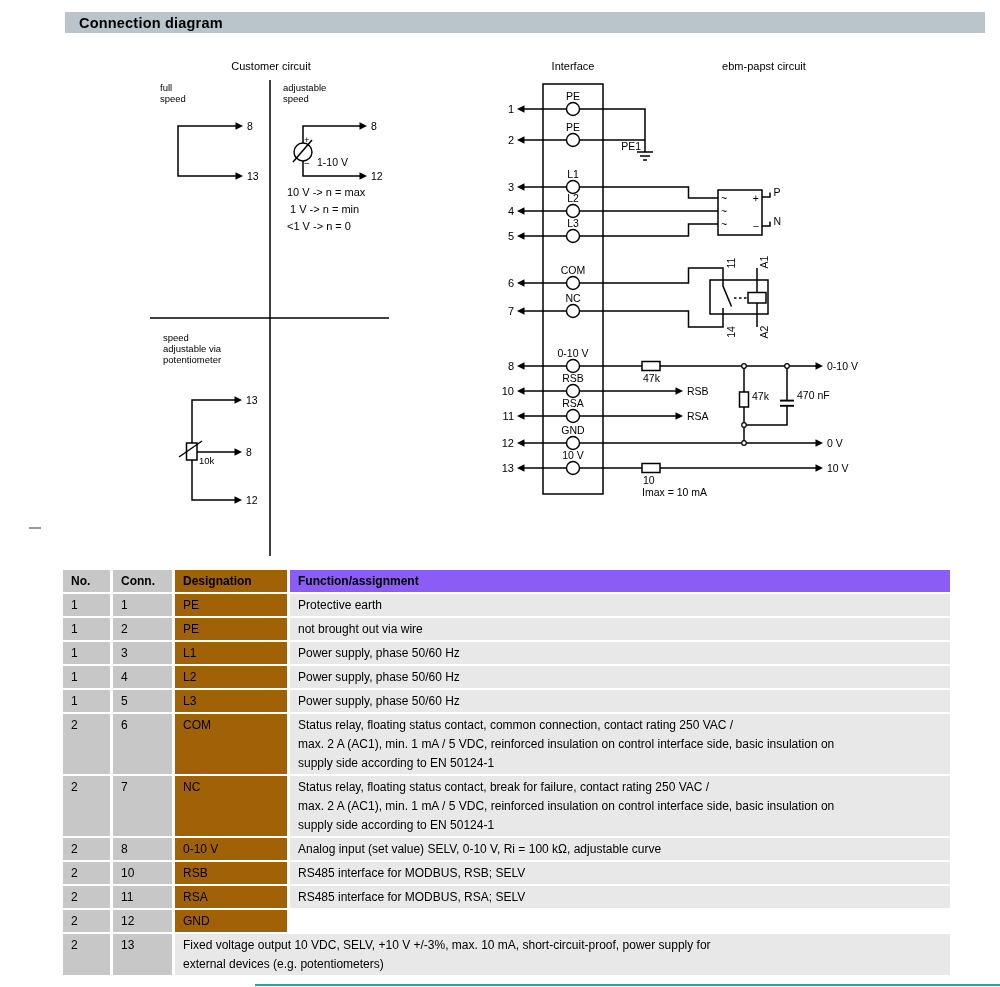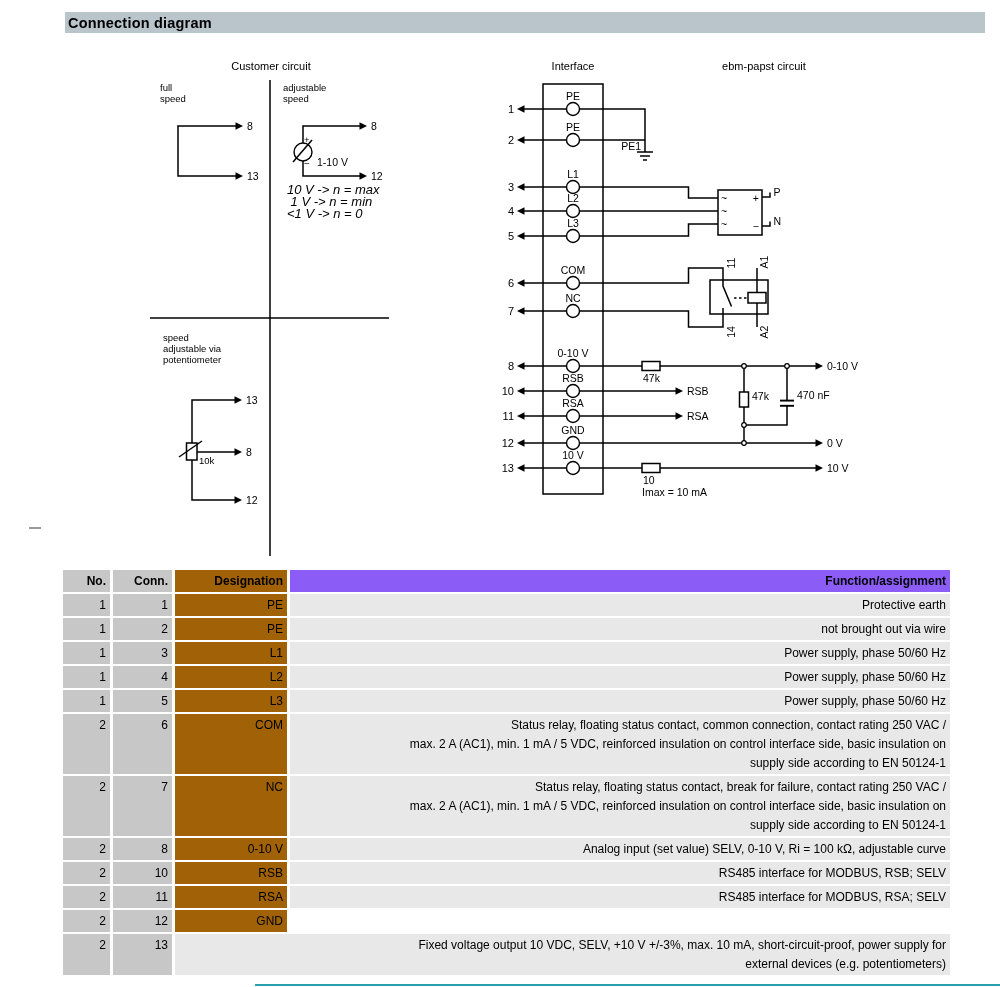--- a/index.html
+++ b/index.html
@@ -5,43 +5,43 @@
   html,body{margin:0;padding:0;}
   body{
     width:1000px;height:987px;position:relative;background:#fff;overflow:hidden;
     font-family:"Liberation Sans", sans-serif;color:#000;
   }
   
   .title-bar{
     position:absolute;left:65px;top:12px;width:920px;height:21px;
     background:#b9c4cb;display:flex;align-items:center;
   }
-  .title-bar span{font-size:14.5px;font-weight:bold;padding-left:3px;letter-spacing:.2px;}
+  .title-bar span{font-size:14.5px;font-weight:bold;padding-left:14px;letter-spacing:.2px;}
   
   .margin-dash{position:absolute;left:29px;top:527px;width:12px;height:2px;background:#9a9a9a;}
   
   .bottom-rule{position:absolute;left:255px;top:984px;width:745px;height:2px;background:#2ba0ad;}
   
   svg.diagram{position:absolute;left:0;top:0;}
   svg .w{stroke:#000;stroke-width:1.5;fill:none;}
   svg .box{fill:#fff;stroke:#000;stroke-width:1.5;}
   svg .term{fill:#fff;stroke:#000;stroke-width:1.4;}
   svg .jn{fill:#fff;stroke:#000;stroke-width:1.2;}
   svg .ar{fill:#000;stroke:none;}
   svg .dot{stroke-dasharray:2.5 2.5;}
   svg text{fill:#000;font-family:"Liberation Sans",sans-serif;}
   svg .t10{font-size:10.5px;}
   svg .t9{font-size:9.5px;}
   svg .t11{font-size:11px;}
   
   .ml-label{position:absolute;font-size:9.5px;line-height:11px;white-space:pre;}
-  .ml-notes{position:absolute;font-size:13px;line-height:12px;white-space:pre;font-style:italic;}
+  .ml-notes{position:absolute;font-size:11px;line-height:17px;white-space:pre;}
   
   .ctable{position:absolute;left:63px;top:570px;width:887px;}
-  .trow{display:flex;margin-bottom:2px;min-height:22px;text-align:right;}
+  .trow{display:flex;margin-bottom:2px;min-height:22px;}
   .trow.ml2{min-height:41px;}
   .trow.ml3{min-height:60px;}
   .cell{box-sizing:border-box;font-size:12px;line-height:19px;padding:2px 4px 0 8px;}
   .c0{width:47px;background:#c7c7c7;margin-right:3px;}
   .c1{width:59px;background:#c7c7c7;margin-right:3px;}
   .c2{width:112px;background:#a16207;margin-right:3px;}
   .c3{flex:1;background:#e8e8e8;white-space:pre-line;}
   .thead .cell{font-weight:bold;}
   .thead .c3{background:#8b5cf6;}
 </style>

